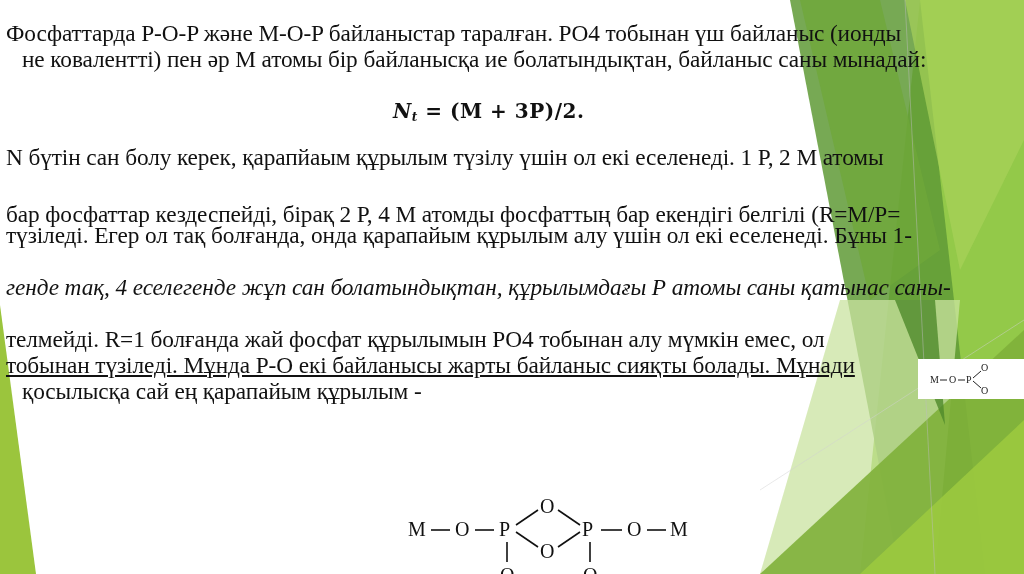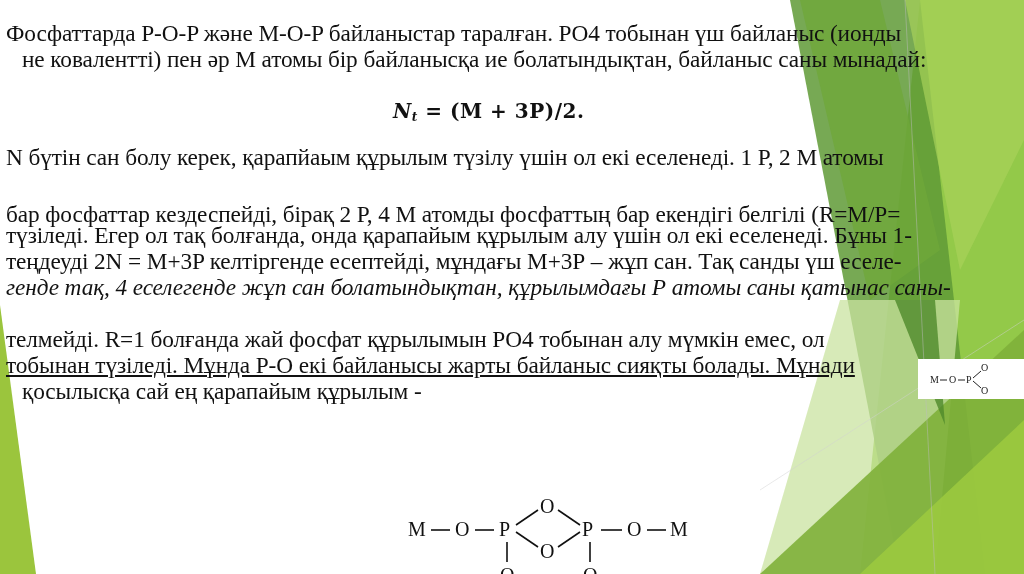--- a/index.html
+++ b/index.html
@@ -59,21 +59,20 @@
   <div class="line" style="top:30px;margin-left:16px;">не ковалентті) пен әр М атомы бір байланысқа ие болатындықтан, байланыс саны мынадай:</div>
 
   <div class="formula">
     <span class="ni">N</span><span class="sub">t</span>
     <span>= (M + 3P)/2.</span>
   </div>
 
   <div class="line" style="top:128px;">N бүтін сан болу керек, қарапйаым құрылым түзілу үшін ол екі еселенеді. 1 Р, 2 М атомы</div>
   <div class="line" style="top:154px;margin-top:31px;">бар фосфаттар кездеспейді, бірақ 2 Р, 4 М атомды фосфаттың бар екендігі белгілі (R=M/P=</div>
   <div class="line" style="top:206px;">түзіледі. Егер ол тақ болғанда, онда қарапайым құрылым алу үшін ол екі еселенеді. Бұны 1-</div>
-  <div class="line" style="top:232px;">теңдеуді 2N = M+3P келтіргенде есептейді, мұндағы М+3Р – жұп сан. Тақ санды үш еселе-</div>
   <div class="line" style="top:258px;font-style:italic;">генде тақ, 4 еселегенде жұп сан болатындықтан, құрылымдағы Р атомы саны қатынас саны-</div>
   <div class="line" style="top:310px;">телмейді. R=1 болғанда жай фосфат құрылымын PO4 тобынан алу мүмкін емес, ол</div>
   <div class="line" style="top:336px;text-decoration:underline;">тобынан түзіледі. Мұнда Р-О екі байланысы жарты байланыс сияқты болады. Мұнади</div>
   <div class="line" style="top:362px;margin-left:16px;">қосылысқа сай ең қарапайым құрылым -</div>
 
   <div class="struct-small">
     <svg width="106" height="40" viewBox="0 0 106 40" xmlns="http://www.w3.org/2000/svg" font-family="Liberation Serif, serif" font-size="10" fill="#222">
       <text x="12" y="24">M</text>
       <line x1="22" y1="21" x2="29" y2="21" stroke="#222" stroke-width="1"></line>
       <text x="31" y="24">O</text>

